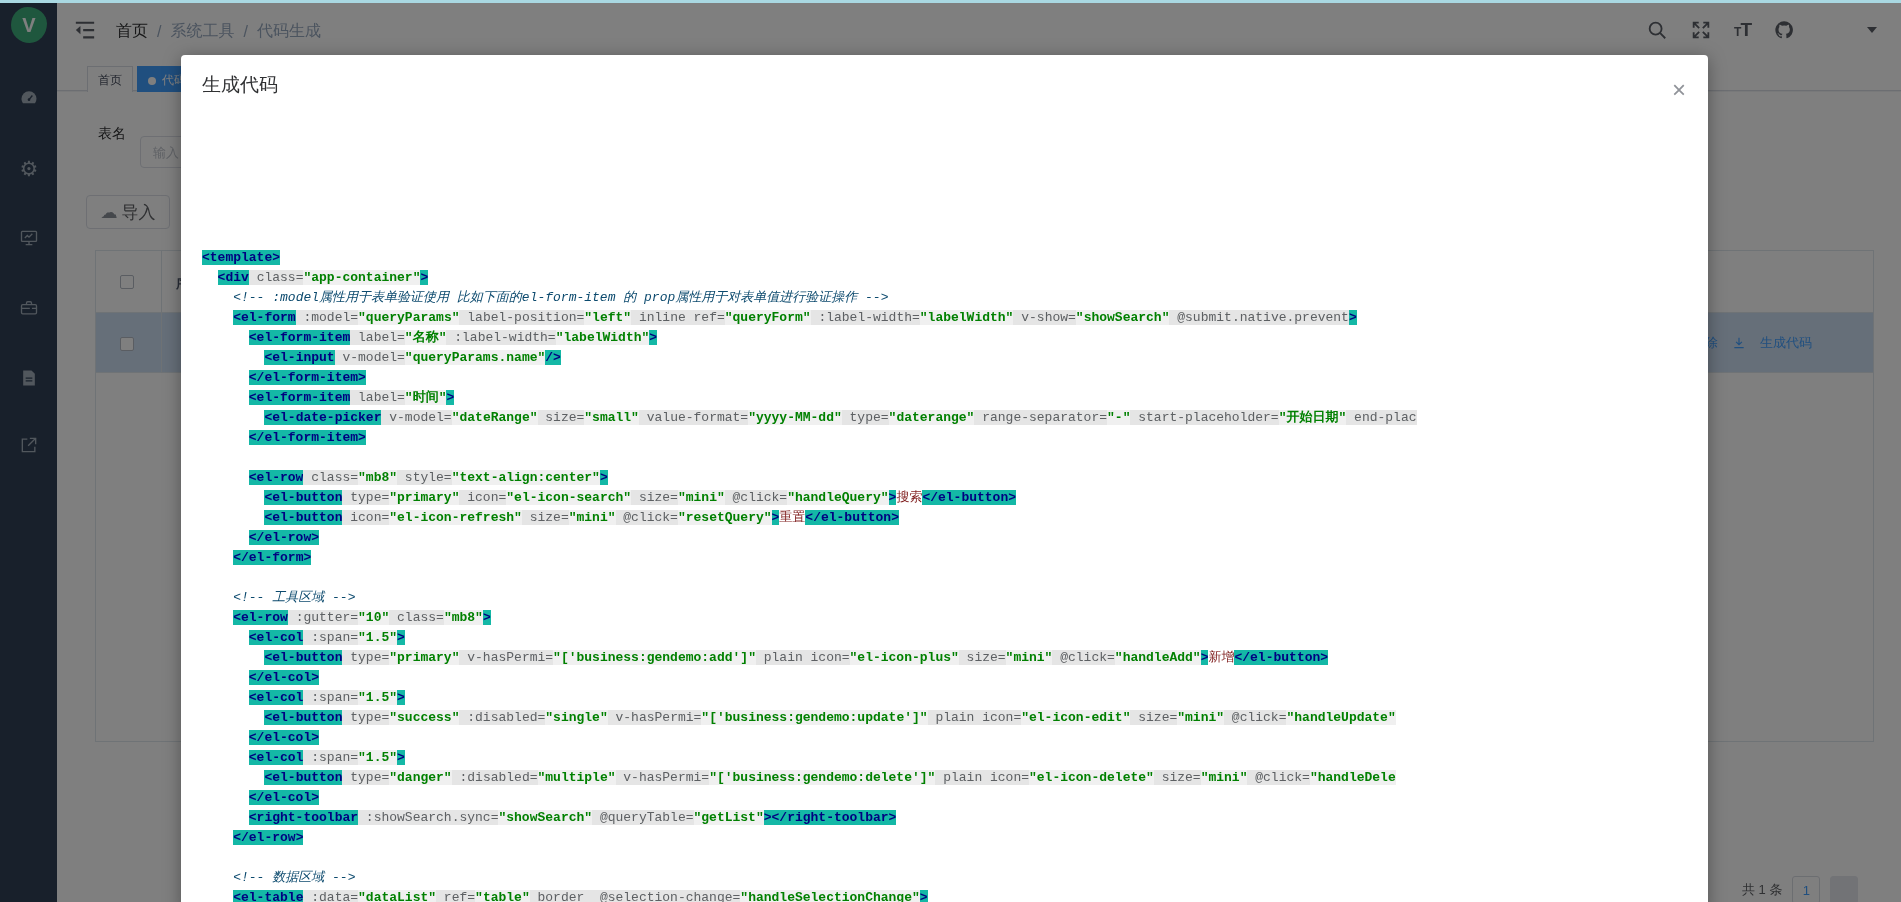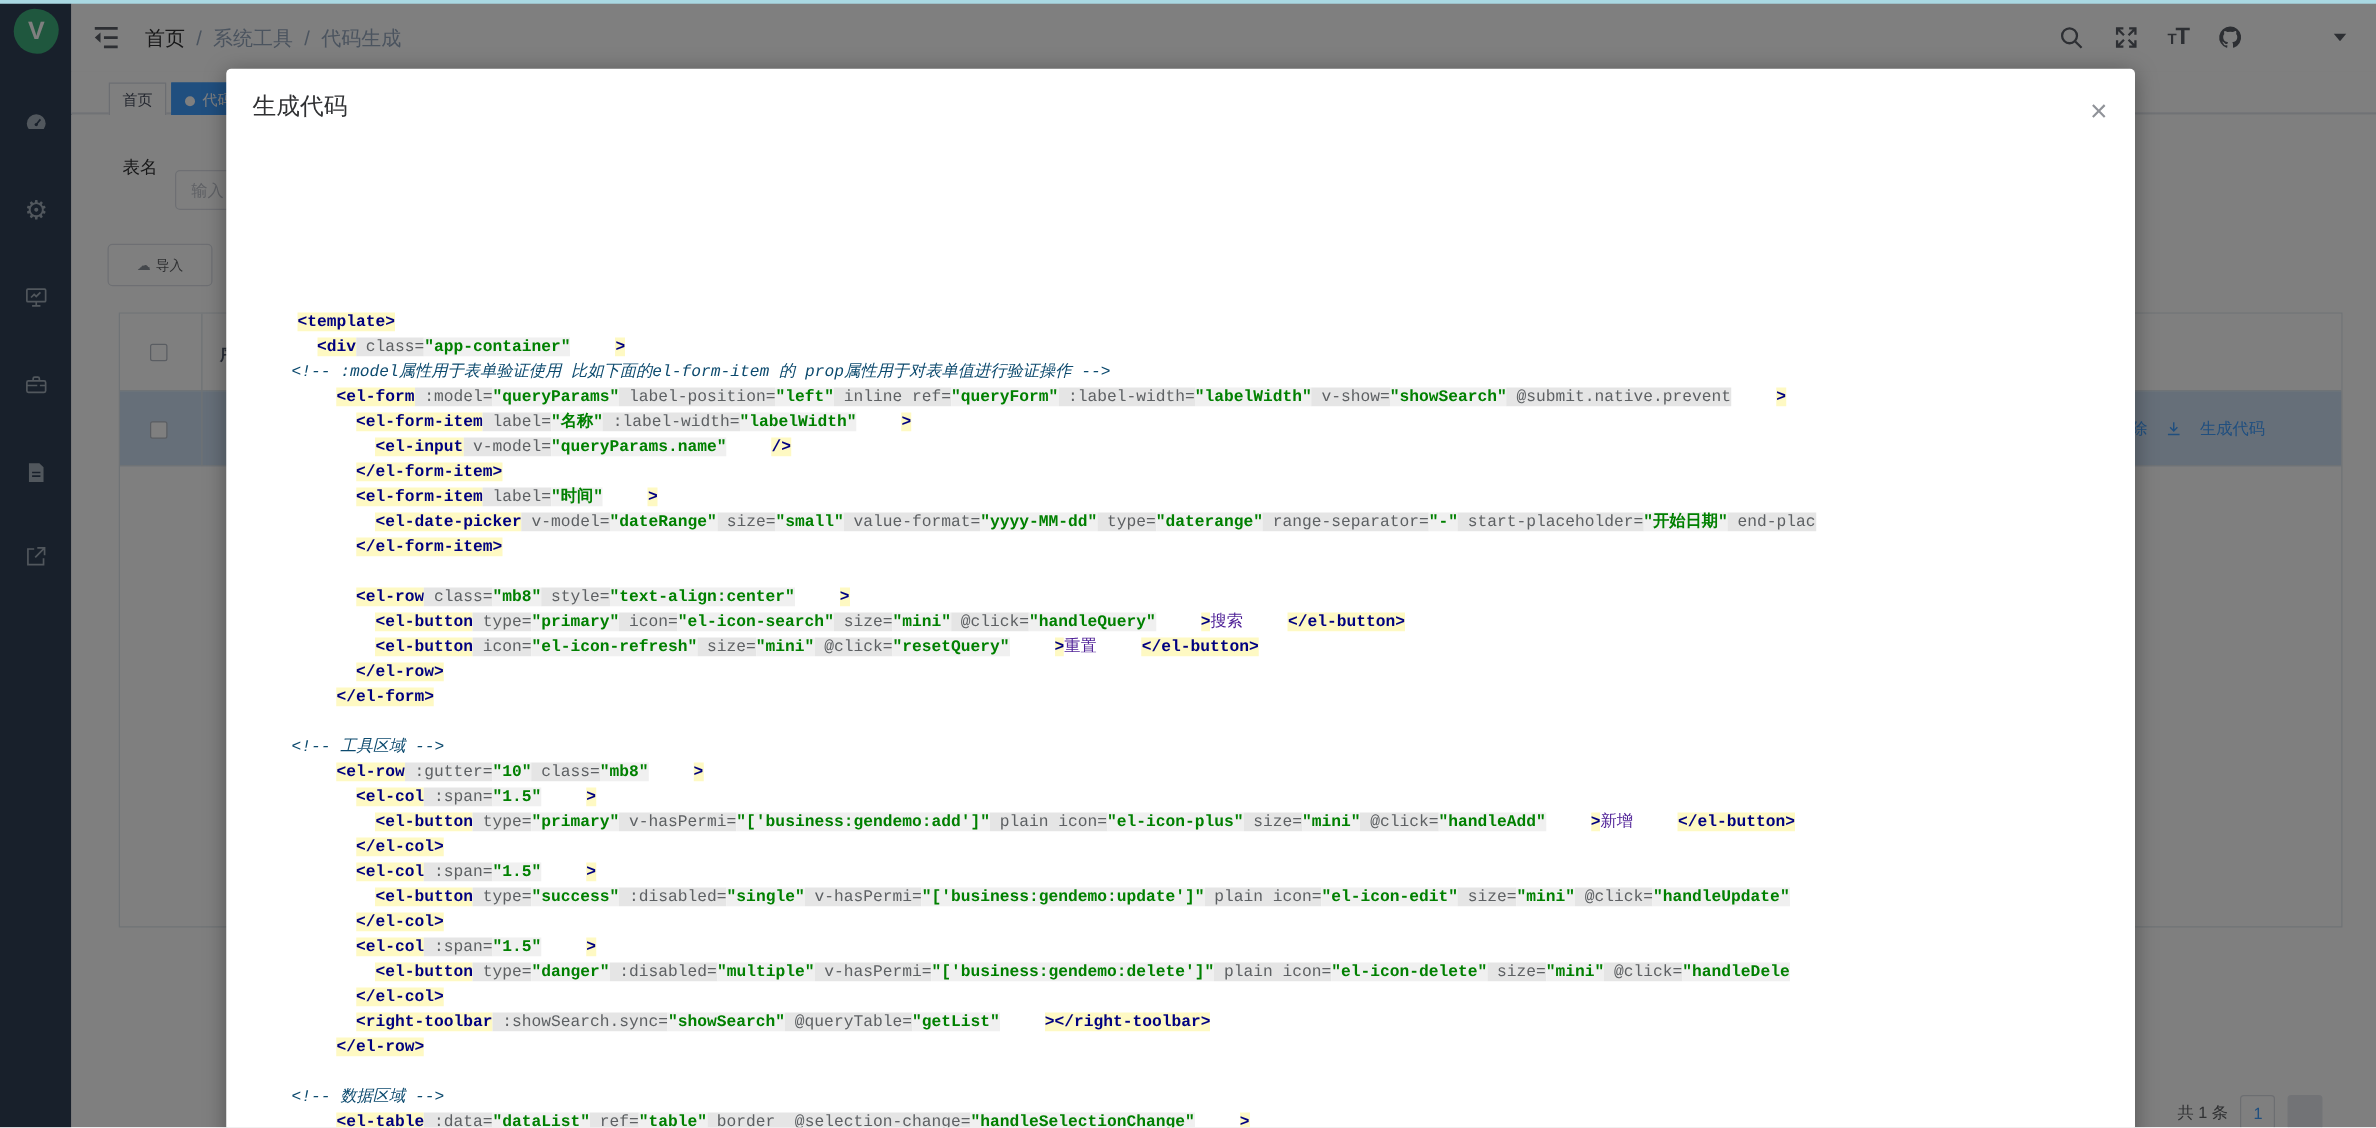--- a/index.html
+++ b/index.html
@@ -42,21 +42,21 @@
   .tag.active { background:#409eff; border-color:#409eff; color:#fff; }
   .tag .dot { display:inline-block; width:8px; height:8px; border-radius:50%; background:#fff; margin-right:6px; vertical-align:middle; }
 
   
   .bg-content { position:absolute; left:57px; top:92px; width:1844px; height:810px; background:#fff; z-index:1; }
   .lbl-table-name { position:absolute; left:41px; top:33px; font-size:14px; font-weight:normal; color:#303133; }
   .bg-input { position:absolute; left:83px; top:44px; width:240px; height:32px; border:1px solid #dcdfe6;
               border-radius:4px; font-size:13px; padding:0 12px; color:#606266; background:#fff; }
   .bg-input::placeholder { color:#c0c4cc; }
   .btn-import { position:absolute; left:29px; top:103px; width:84px; height:34px; border:1px solid #dcdfe6;
-                border-radius:4px; background:#fff; color:#606266; font-size:11px; cursor:pointer; }
+                border-radius:4px; background:#fff; color:#606266; font-size:17px; cursor:pointer; }
   .btn-import .cloud { margin-right:4px; color:#8a9099; }
 
   .bg-table { position:absolute; left:38px; top:158px; width:1779px; height:492px; background:#fff;
               border:1px solid #dfe6ec; }
   .bg-thead { position:relative; height:62px; border-bottom:1px solid #dfe6ec; background:#fff; }
   .bg-row { position:relative; height:60px; border-bottom:1px solid #dfe6ec; background:#cddff2; }
   .col-sep { position:absolute; left:65px; top:0; bottom:0; border-left:1px solid #dfe6ec; }
   .bg-checkbox { position:absolute; left:24px; top:24px; width:14px; height:14px; border:1px solid #b4bac4;
                  border-radius:2px; background:#fff; cursor:pointer; }
   .seq-header { position:absolute; left:80px; top:24px; font-size:13px; font-weight:bold; color:#515a6e; }
@@ -77,24 +77,24 @@
   .modal-close { position:absolute; right:22px; top:26px; font-size:24px; line-height:18px; color:#909399; cursor:pointer; }
 
   .tabs { position:absolute; left:21px; top:112px; right:21px; height:41px; border-bottom:1px solid #e4e7ed; display:flex; }
   .tab { margin-right:33px; font-size:15px; color:#303133; line-height:40px; position:relative; cursor:pointer; }
   .tab.active { color:#409eff; }
   .tab.active::after { content:""; position:absolute; left:0; right:0; bottom:-1px; height:2px; background:#409eff; }
 
   .code { position:absolute; left:21px; top:193px; width:1488px; height:667px; overflow:hidden;
           font-family:"Liberation Mono","DejaVu Sans Mono",monospace; font-size:13px; line-height:20px; white-space:pre; }
   .code-line { height:20px; }
-  .tk-t { color:#000080; font-weight:bold; background:#fef9c3;margin-left:36px; }
+  .tk-t { color:#000080; font-weight:bold; background:#14b8a6; }
   .tk-a { color:#5d6063; background:#e5e5e5; }
   .tk-v { color:#008000; font-weight:bold; background:#f0f0f0; }
-  .tk-x { color:#4c1d95;margin-top:36px; }
+  .tk-x { color:#7f1d1d;margin-top:36px; }
   .tk-c { color:#0c4a6e; font-style:italic; }
 </style>
 </head>
 <body>
 
 <div class="app">
   <div class="top-strip"></div>
 
   <aside class="sidebar">
     <div class="logo">

